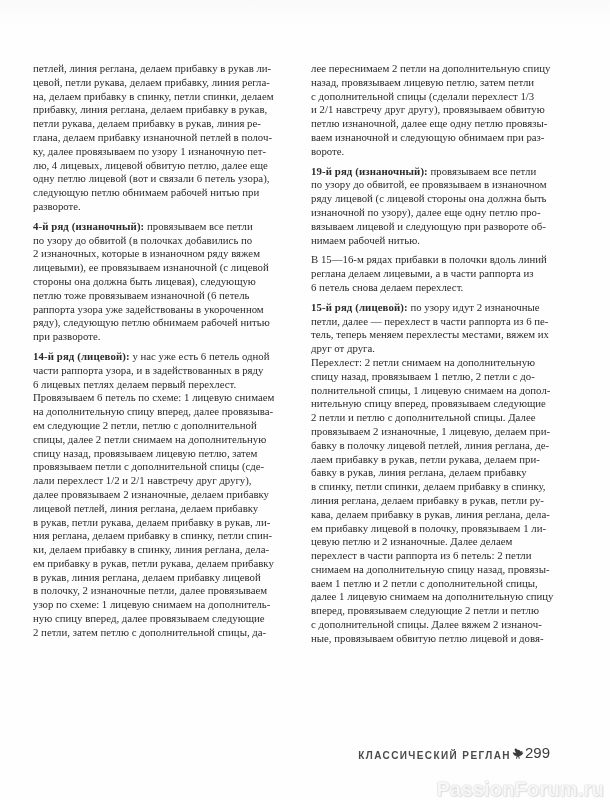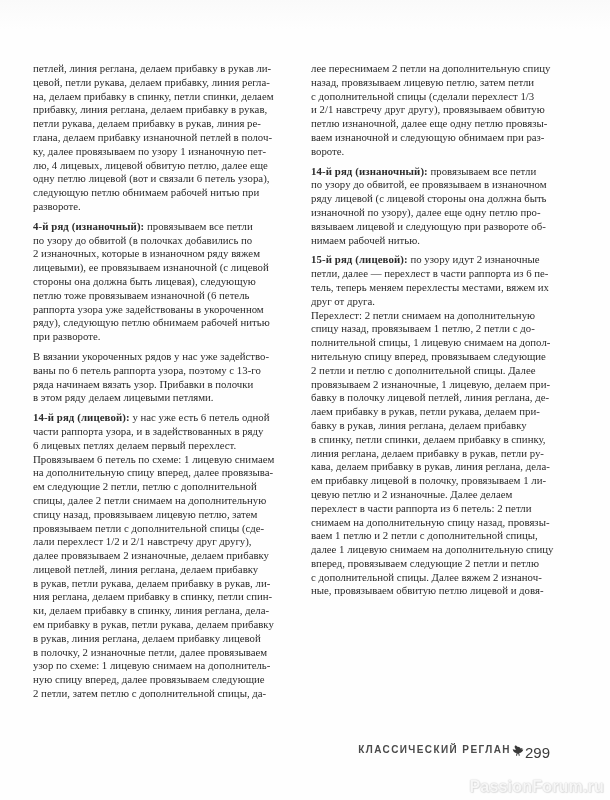--- a/index.html
+++ b/index.html
@@ -32,21 +32,21 @@
   }
   .col p b {
     font-weight: bold;
     letter-spacing: 0.1px;
   }
   .footer {
     position: absolute;
     top: 744px;
     right: 60px;
     display: flex;
-    align-items: flex-start;
+    align-items: flex-end;
   }
   .section-title {
     font-family: "Liberation Sans", "DejaVu Sans", sans-serif;
     font-size: 10px;
     font-weight: bold;
     letter-spacing: 1.4px;
     color: #4a4a4a;
     transform: scaleY(1.05);
   }
   .rooster {
@@ -59,21 +59,21 @@
   .page-number {
     font-family: "Liberation Sans", "DejaVu Sans", sans-serif;
     font-size: 15px;
     color: #3c3c3c;
   }
   .watermark {
     position: absolute;
     top: 778px;
     right: 6px;
     font-family: "Liberation Sans", "DejaVu Sans", sans-serif;
-    font-size: 16px;
+    font-size: 20px;
     font-weight: bold;
     color: #f7f7f7;
     text-shadow: 0 0 1px #cfcfcf, 0 0 2px #d6d6d6, 1px 1px 1px #e6e6e6;
     letter-spacing: 0.2px;
   }
 </style>
 </head>
 <body>
 
 <div class="page">
@@ -92,24 +92,20 @@
 развороте.</p>
       <p><b>4-й ряд (изнаночный):</b> провязываем все петли
 по узору до обвитой (в полочках добавились по
 2 изнаночных, которые в изнаночном ряду вяжем
 лицевыми), ее провязываем изнаночной (с лицевой
 стороны она должна быть лицевая), следующую
 петлю тоже провязываем изнаночной (6 петель
 раппорта узора уже задействованы в укороченном
 ряду), следующую петлю обнимаем рабочей нитью
 при развороте.</p>
-      <p>В вязании укороченных рядов у нас уже задейство-
-ваны по 6 петель раппорта узора, поэтому с 13-го
-ряда начинаем вязать узор. Прибавки в полочки
-в этом ряду делаем лицевыми петлями.</p>
       <p><b>14-й ряд (лицевой):</b> у нас уже есть 6 петель одной
 части раппорта узора, и в задействованных в ряду
 6 лицевых петлях делаем первый перехлест.
 Провязываем 6 петель по схеме: 1 лицевую снимаем
 на дополнительную спицу вперед, далее провязыва-
 ем следующие 2 петли, петлю с дополнительной
 спицы, далее 2 петли снимаем на дополнительную
 спицу назад, провязываем лицевую петлю, затем
 провязываем петли с дополнительной спицы (сде-
 лали перехлест 1/2 и 2/1 навстречу друг другу),
@@ -127,26 +123,29 @@
     </div>
 
   <div class="col col-right">
       <p>лее переснимаем 2 петли на дополнительную спицу
 назад, провязываем лицевую петлю, затем петли
 с дополнительной спицы (сделали перехлест 1/3
 и 2/1 навстречу друг другу), провязываем обвитую
 петлю изнаночной, далее еще одну петлю провязы-
 ваем изнаночной и следующую обнимаем при раз-
 вороте.</p>
-      <p><b>14-й ряд (изнаночный):</b> провязываем все петли
+      <p><b>19-й ряд (изнаночный):</b> провязываем все петли
 по узору до обвитой, ее провязываем в изнаночном
 ряду лицевой (с лицевой стороны она должна быть
 изнаночной по узору), далее еще одну петлю про-
 вязываем лицевой и следующую при развороте об-
 нимаем рабочей нитью.</p>
+      <p>В 15—16-м рядах прибавки в полочки вдоль линий
+реглана делаем лицевыми, а в части раппорта из
+6 петель снова делаем перехлест.</p>
       <p><b>15-й ряд (лицевой):</b> по узору идут 2 изнаночные
 петли, далее — перехлест в части раппорта из 6 пе-
 тель, теперь меняем перехлесты местами, вяжем их
 друг от друга.
 Перехлест: 2 петли снимаем на дополнительную
 спицу назад, провязываем 1 петлю, 2 петли с до-
 полнительной спицы, 1 лицевую снимаем на допол-
 нительную спицу вперед, провязываем следующие
 2 петли и петлю с дополнительной спицы. Далее
 провязываем 2 изнаночные, 1 лицевую, делаем при-

